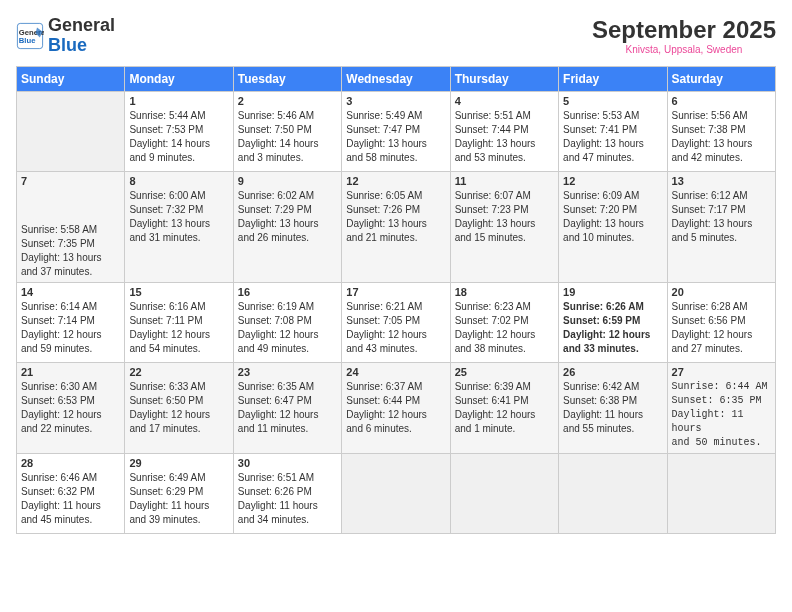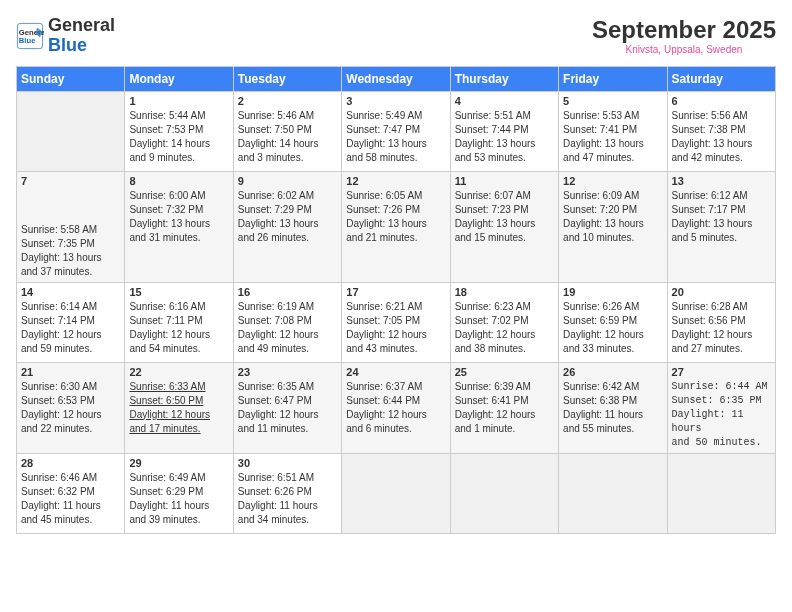--- a/index.html
+++ b/index.html
@@ -262,21 +262,21 @@
           </td>
           <td>
             <span class="day-num">18</span>
             <div class="day-info" style="white-space: pre-line;">Sunrise: 6:23 AM
 Sunset: 7:02 PM
 Daylight: 12 hours
 and 38 minutes.</div>
           </td>
           <td>
             <span class="day-num">19</span>
-            <div class="day-info" style="white-space: pre-line;">Sunrise: 6:26 AM
+            <div class="day-info" style="white-space: pre-line; font-weight: bold;">Sunrise: 6:26 AM
 Sunset: 6:59 PM
 Daylight: 12 hours
 and 33 minutes.</div>
           </td>
           <td>
             <span class="day-num">20</span>
             <div class="day-info" style="white-space: pre-line;">Sunrise: 6:28 AM
 Sunset: 6:56 PM
 Daylight: 12 hours
 and 27 minutes.</div>
@@ -285,21 +285,21 @@
         <tr>
           <td>
             <span class="day-num">21</span>
             <div class="day-info" style="white-space: pre-line;">Sunrise: 6:30 AM
 Sunset: 6:53 PM
 Daylight: 12 hours
 and 22 minutes.</div>
           </td>
           <td>
             <span class="day-num">22</span>
-            <div class="day-info" style="white-space: pre-line; text-decoration: underline;">Sunrise: 6:33 AM
+            <div class="day-info" style="white-space: pre-line;">Sunrise: 6:33 AM
 Sunset: 6:50 PM
 Daylight: 12 hours
 and 17 minutes.</div>
           </td>
           <td>
             <span class="day-num">23</span>
             <div class="day-info" style="white-space: pre-line;">Sunrise: 6:35 AM
 Sunset: 6:47 PM
 Daylight: 12 hours
 and 11 minutes.</div>

